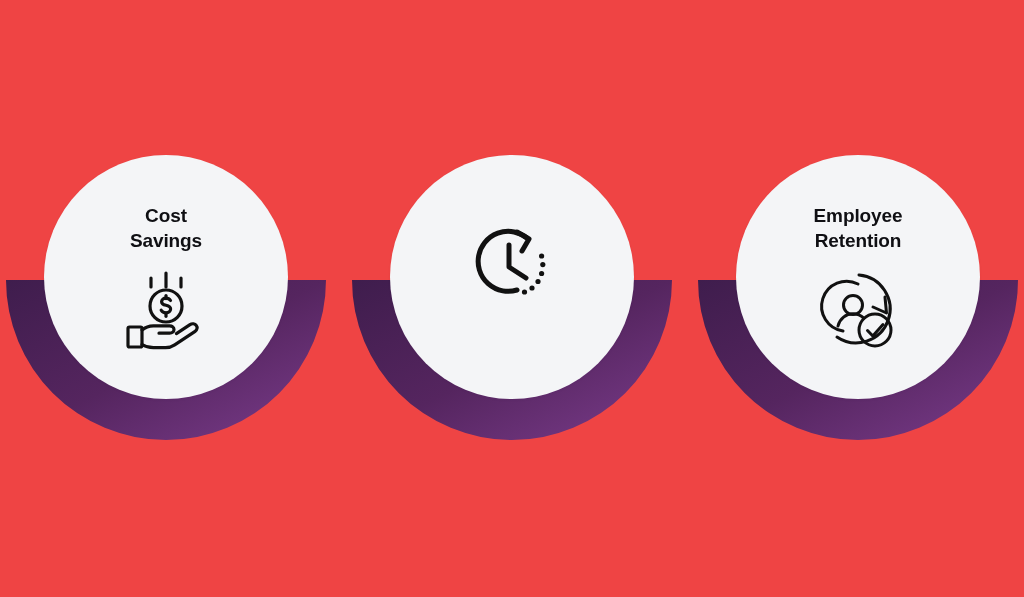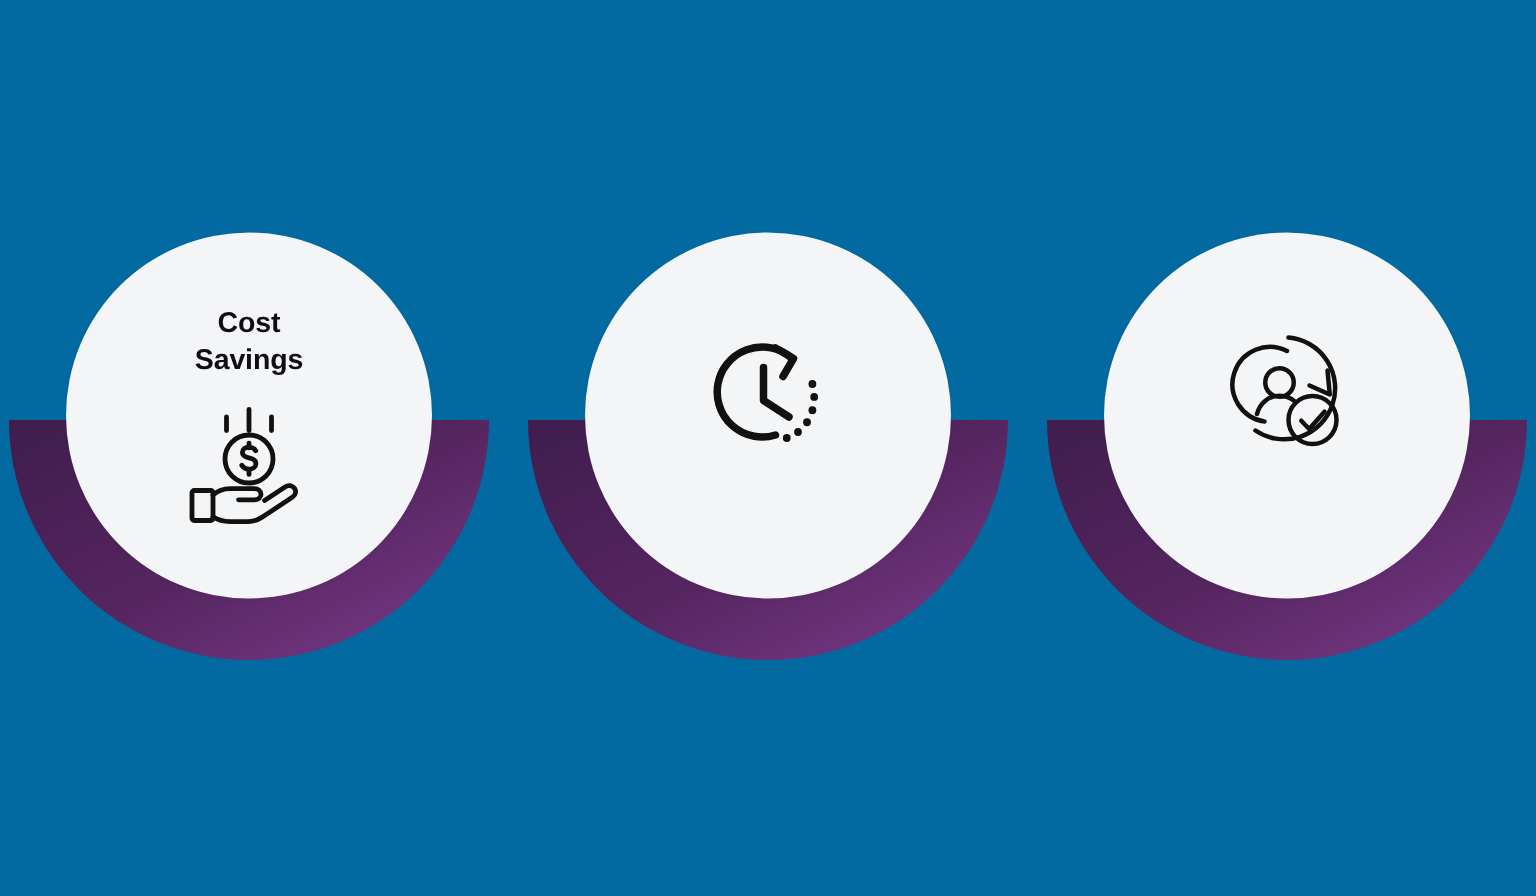--- a/index.html
+++ b/index.html
@@ -12,21 +12,21 @@
     height: 597px;
     font-family: "Liberation Sans", sans-serif;
     overflow: hidden;
     position: relative;
   }
 
   #stage {
     position: relative;
     width: 1024px;
     height: 597px;
-    background: #0369a1;
+    background: #ef4444;
   }
 
   .card {
     position: absolute;
     width: 320px;
     height: 320px;
     top: 120px;
   }
   .card-1 { left: 6px; }
   .card-2 { left: 352px; }
@@ -185,20 +185,22 @@
             <stop offset="0%" stop-color="#3f1d4d"></stop>
             <stop offset="50%" stop-color="#55255f"></stop>
             <stop offset="100%" stop-color="#7b3c8c"></stop>
           </linearGradient>
         </defs>
         <path d="M 0,160 A 160,160 0 0 0 320,160 L 274,160 A 114,114 0 0 1 46,160 Z" fill="url(#g3)"></path>
       </svg>
     </div>
     <div class="disc">
       <div class="disc-inner">
+        <div class="card-title">Employee
+Retention</div>
         <div class="icon-box">
           <svg width="90" height="82" viewBox="0 0 90 82" fill="none" stroke="#111111" stroke-width="3" stroke-linecap="round" stroke-linejoin="round" xmlns="http://www.w3.org/2000/svg">
 
             <path d="M46 6 A 34 34 0 1 1 24 68"></path>
             <path d="M72 28 L73.5 44 L60 38"></path>
 
             <path d="M45 15 A 25 25 0 1 0 30 62"></path>
 
             <circle cx="40" cy="36" r="9.5"></circle>
 

